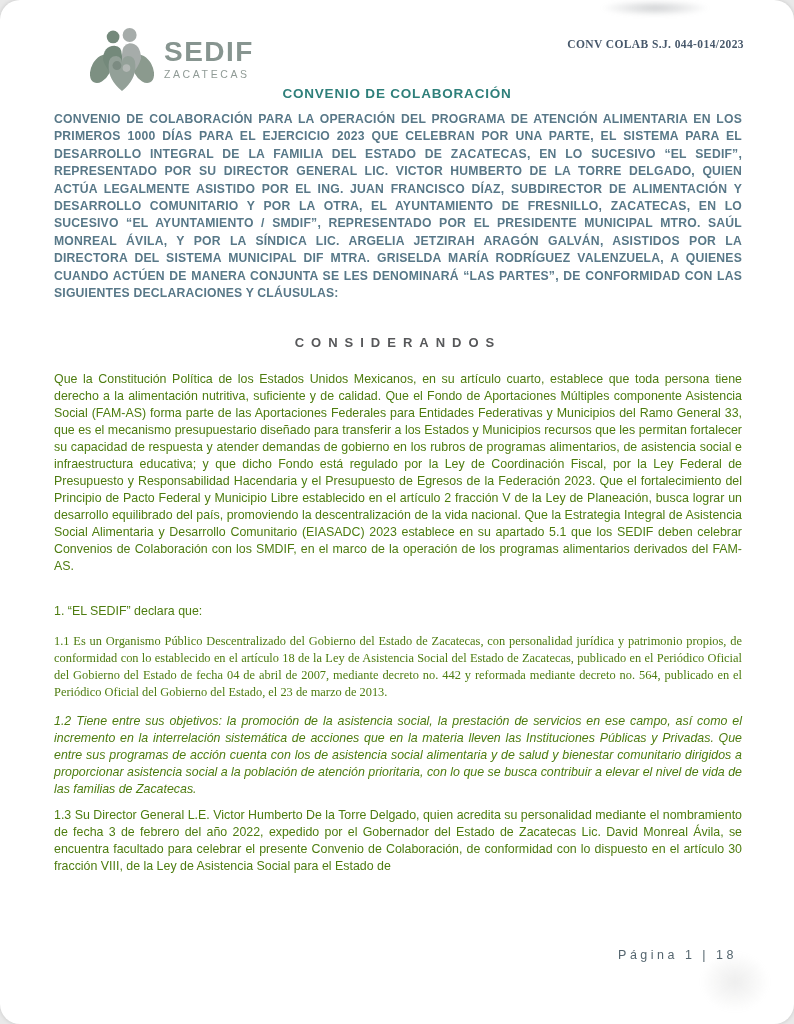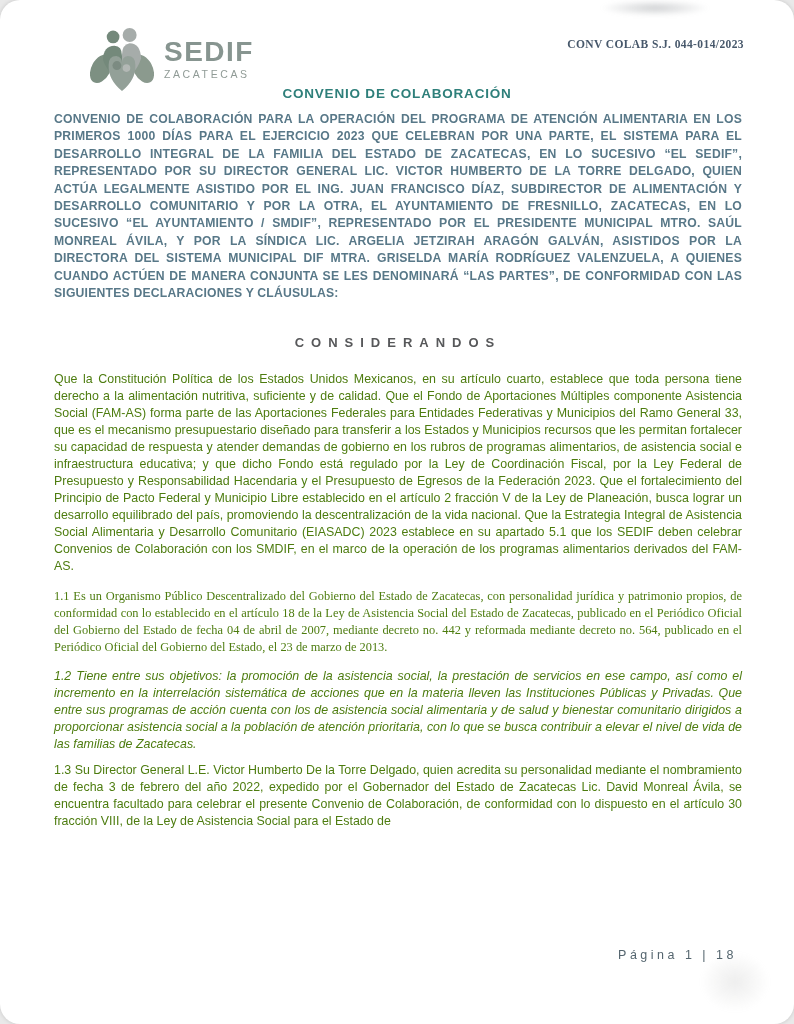--- a/index.html
+++ b/index.html
@@ -112,20 +112,21 @@
 
   <div class="doc-title">CONVENIO DE COLABORACIÓN</div>
 
   <div class="content">
 
     <p class="intro">CONVENIO DE COLABORACIÓN PARA LA OPERACIÓN DEL PROGRAMA DE ATENCIÓN ALIMENTARIA EN LOS PRIMEROS 1000 DÍAS PARA EL EJERCICIO 2023 QUE CELEBRAN POR UNA PARTE, EL SISTEMA PARA EL DESARROLLO INTEGRAL DE LA FAMILIA DEL ESTADO DE ZACATECAS, EN LO SUCESIVO “EL SEDIF”, REPRESENTADO POR SU DIRECTOR GENERAL LIC. VICTOR HUMBERTO DE LA TORRE DELGADO, QUIEN ACTÚA LEGALMENTE ASISTIDO POR EL ING. JUAN FRANCISCO DÍAZ, SUBDIRECTOR DE ALIMENTACIÓN Y DESARROLLO COMUNITARIO Y POR LA OTRA, EL AYUNTAMIENTO DE FRESNILLO, ZACATECAS, EN LO SUCESIVO “EL AYUNTAMIENTO / SMDIF”, REPRESENTADO POR EL PRESIDENTE MUNICIPAL MTRO. SAÚL MONREAL ÁVILA, Y POR LA SÍNDICA LIC. ARGELIA JETZIRAH ARAGÓN GALVÁN, ASISTIDOS POR LA DIRECTORA DEL SISTEMA MUNICIPAL DIF MTRA. GRISELDA MARÍA RODRÍGUEZ VALENZUELA, A QUIENES CUANDO ACTÚEN DE MANERA CONJUNTA SE LES DENOMINARÁ “LAS PARTES”, DE CONFORMIDAD CON LAS SIGUIENTES DECLARACIONES Y CLÁUSULAS:</p>
 
     <div class="section-heading">CONSIDERANDOS</div>
     <p class="body-par first-after-heading">Que la Constitución Política de los Estados Unidos Mexicanos, en su artículo cuarto, establece que toda persona tiene derecho a la alimentación nutritiva, suficiente y de calidad. Que el Fondo de Aportaciones Múltiples componente Asistencia Social (FAM-AS) forma parte de las Aportaciones Federales para Entidades Federativas y Municipios del Ramo General 33, que es el mecanismo presupuestario diseñado para transferir a los Estados y Municipios recursos que les permitan fortalecer su capacidad de respuesta y atender demandas de gobierno en los rubros de programas alimentarios, de asistencia social e infraestructura educativa; y que dicho Fondo está regulado por la Ley de Coordinación Fiscal, por la Ley Federal de Presupuesto y Responsabilidad Hacendaria y el Presupuesto de Egresos de la Federación 2023. Que el fortalecimiento del Principio de Pacto Federal y Municipio Libre establecido en el artículo 2 fracción V de la Ley de Planeación, busca lograr un desarrollo equilibrado del país, promoviendo la descentralización de la vida nacional. Que la Estrategia Integral de Asistencia Social Alimentaria y Desarrollo Comunitario (EIASADC) 2023 establece en su apartado 5.1 que los SEDIF deben celebrar Convenios de Colaboración con los SMDIF, en el marco de la operación de los programas alimentarios derivados del FAM-AS.</p>
 
+    <p class="body-par declarant">1. “EL SEDIF” declara que:</p>
     <p class="body-par p11">1.1 Es un Organismo Público Descentralizado del Gobierno del Estado de Zacatecas, con personalidad jurídica y patrimonio propios, de conformidad con lo establecido en el artículo 18 de la Ley de Asistencia Social del Estado de Zacatecas, publicado en el Periódico Oficial del Gobierno del Estado de fecha 04 de abril de 2007, mediante decreto no. 442 y reformada mediante decreto no. 564, publicado en el Periódico Oficial del Gobierno del Estado, el 23 de marzo de 2013.</p>
     <p class="body-par p12">1.2 Tiene entre sus objetivos: la promoción de la asistencia social, la prestación de servicios en ese campo, así como el incremento en la interrelación sistemática de acciones que en la materia lleven las Instituciones Públicas y Privadas.  Que entre sus programas de acción cuenta con los de asistencia social alimentaria y de salud y bienestar comunitario dirigidos a proporcionar asistencia social a la población de atención prioritaria, con lo que se busca contribuir a elevar el nivel de vida de las familias de Zacatecas.</p>
     <p class="body-par p13">1.3 Su Director General L.E. Victor Humberto De la Torre Delgado, quien acredita su personalidad mediante el nombramiento de fecha 3 de febrero del año 2022, expedido por el Gobernador del Estado de Zacatecas Lic. David Monreal Ávila, se encuentra facultado para celebrar el presente Convenio de Colaboración, de conformidad con lo dispuesto en el artículo 30 fracción VIII, de la Ley de Asistencia Social para el Estado de</p>
 
   </div>
 
   <div class="page-footer">Página 1 | 18</div>
 
 </div>
 

